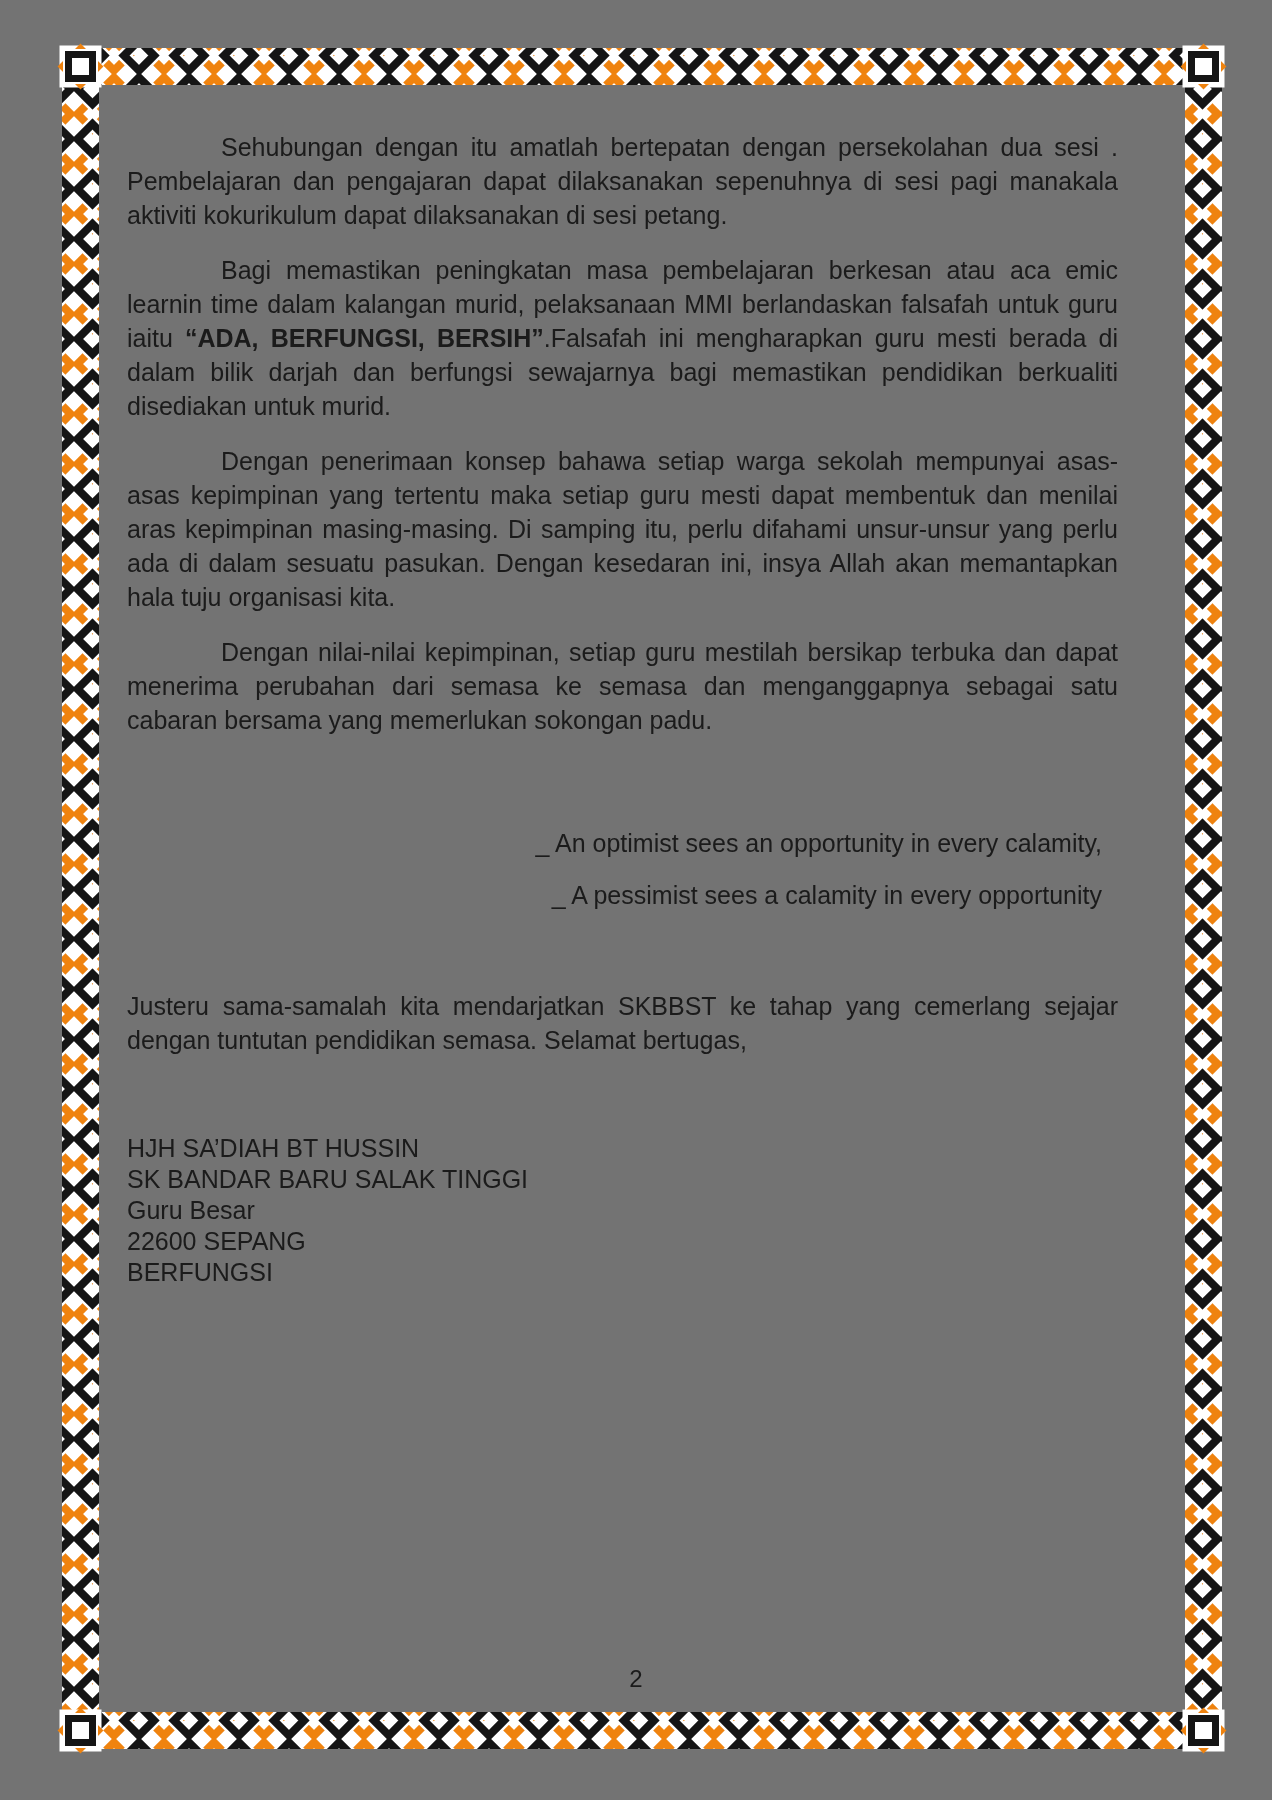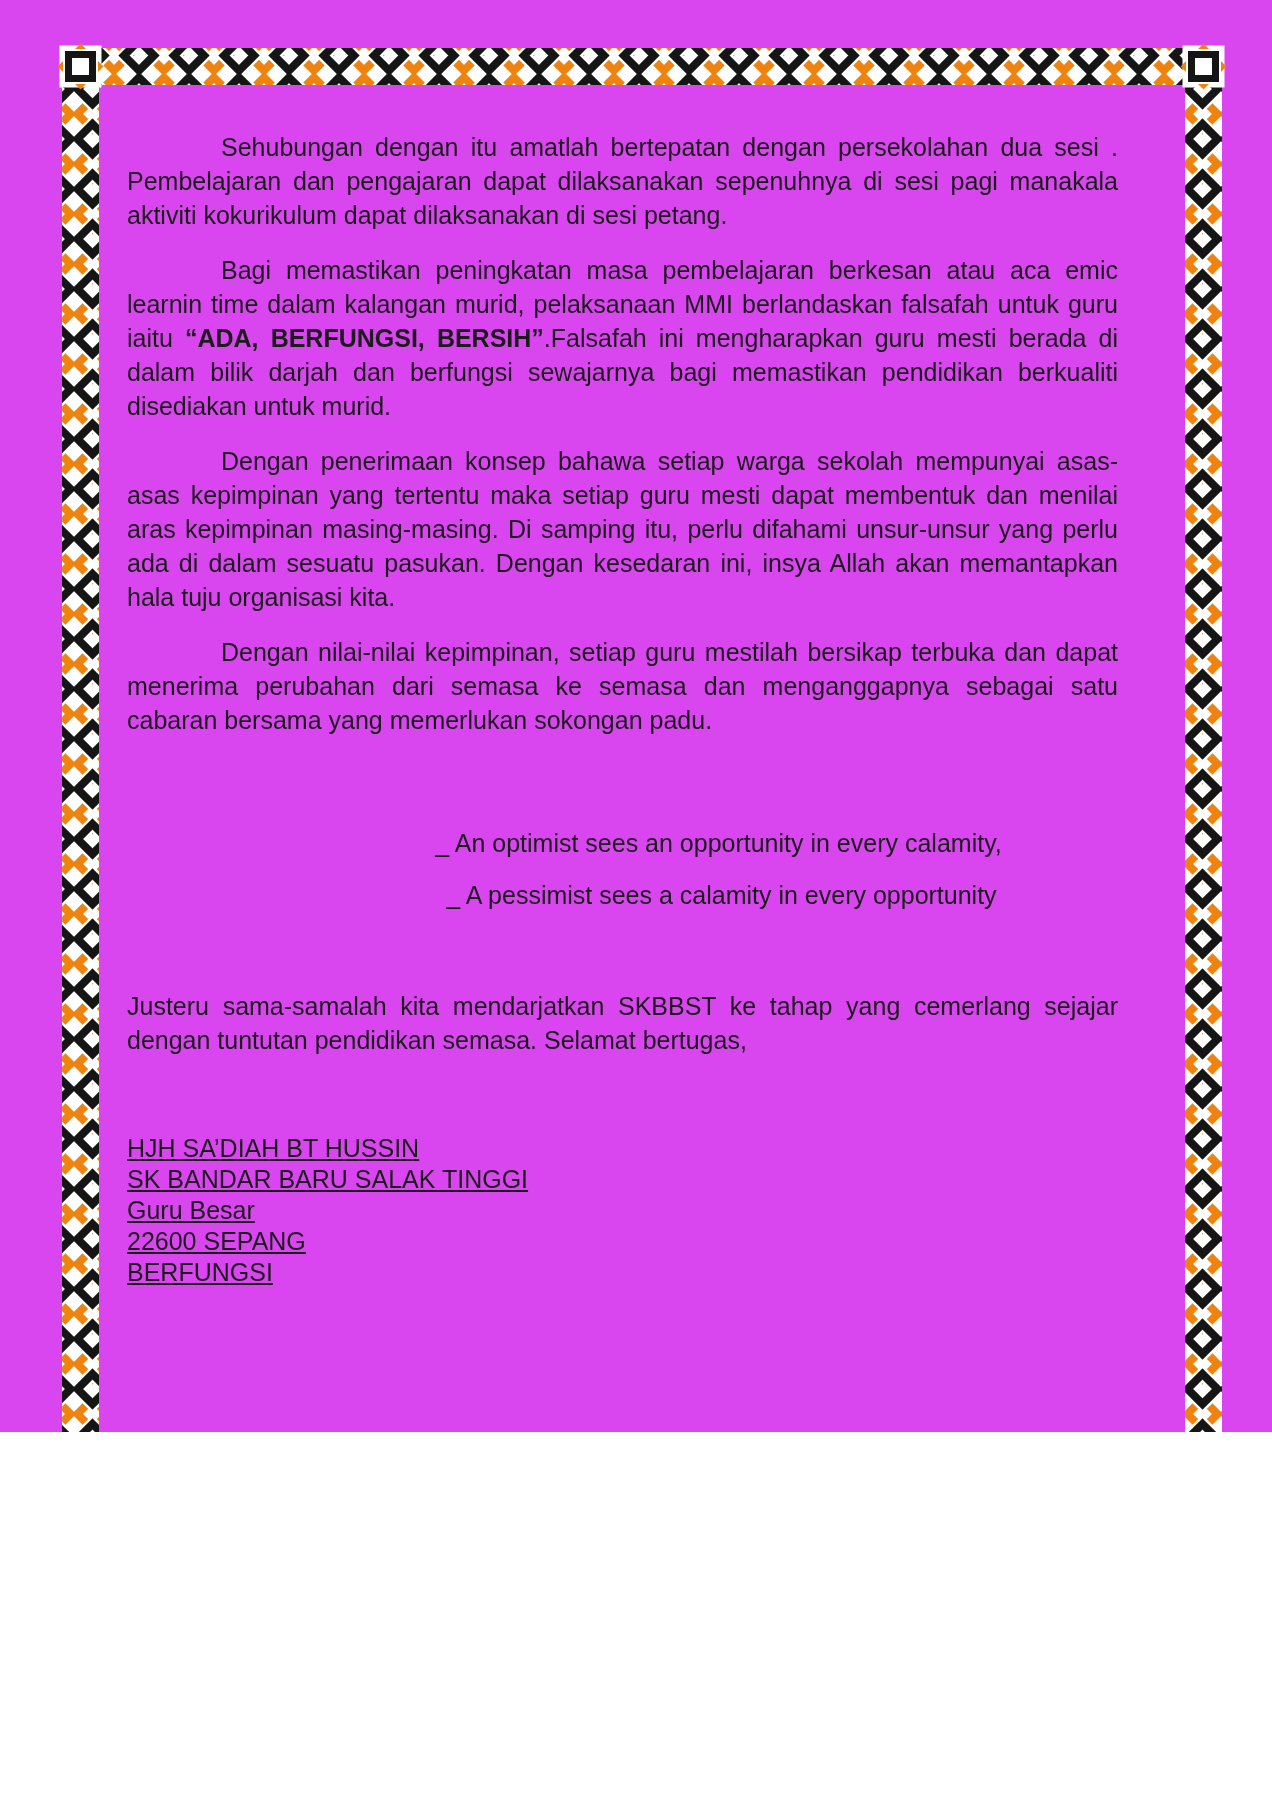--- a/index.html
+++ b/index.html
@@ -3,22 +3,22 @@
 <meta charset="utf-8">
 <style>
   html, body {
     margin: 0;
     padding: 0;
     background: #ffffff;
   }
   .page {
     position: relative;
     width: 1272px;
-    height: 1432px;
-    background: #d946ef;
+    height: 1800px;
+    background: #737373;
     overflow: hidden;
     font-family: "Liberation Sans", "DejaVu Sans", sans-serif;
     color: #1b1b1b;
   }
   .border-svg {
     position: absolute;
     left: 0;
     top: 0;
     width: 1272px;
     height: 1800px;
@@ -33,31 +33,30 @@
     line-height: 34px;
   }
   .para {
     margin: 0 0 21px 0;
     text-align: justify;
   }
   .indent { text-indent: 94px; }
   .bold { font-weight: 700; }
   .quote-line {
     margin: 16px;
-    text-align: center;
+    text-align: right;
     white-space: nowrap;
   }
   .quote-1 { margin-top: 89px; padding-left: 192px; }
   .quote-2 { margin-top: 18px; padding-left: 198px; }
   .closing-para { margin-top: 77px; text-align: justify; }
   .signoff { margin-top: 130px; }
   .signature {
     margin-top: 76px;
     line-height: 31px;
-    text-decoration: underline;
   }
   .signature div { margin: 0; }
   .page-number {
     position: absolute;
     left: 0;
     top: 1662px;
     width: 1272px;
     text-align: center;
     font-size: 24px;
     line-height: 34px;

